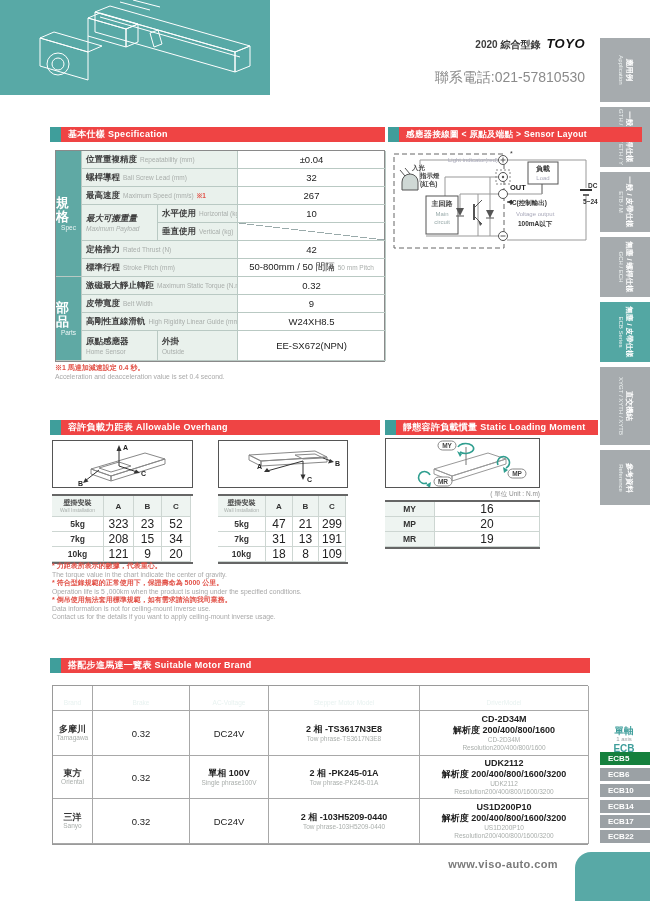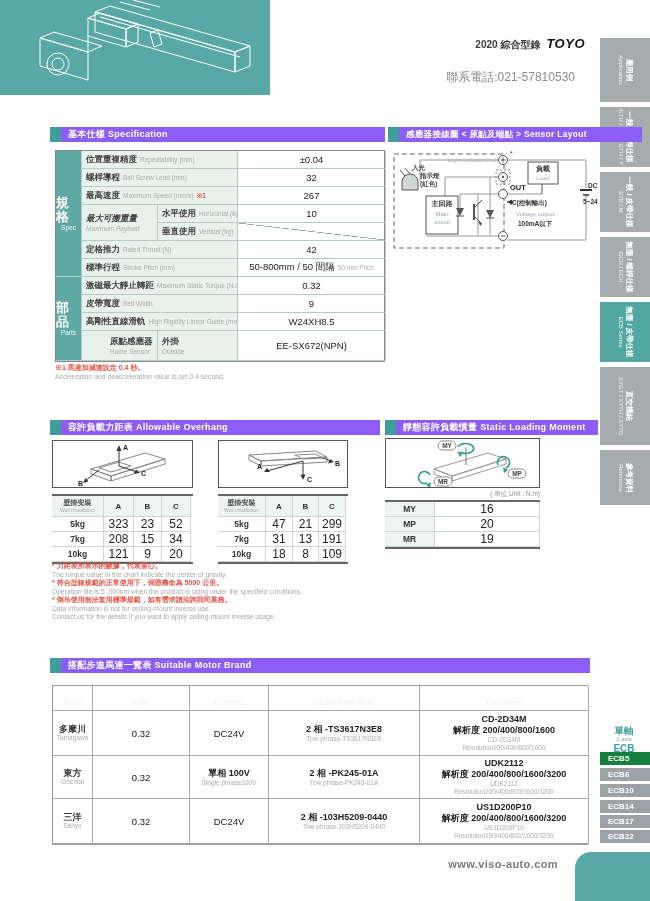--- a/index.html
+++ b/index.html
@@ -6,39 +6,39 @@
   html,body { background:#fff; }
   .page {
     position:relative; width:650px; height:901px; background:#ffffff;
     font-family:"Liberation Sans", sans-serif; overflow:hidden;
   }
   
   .hero { position:absolute; left:0; top:0; width:270px; height:95px; background:#58a9a6; }
   
   .catalog-line { position:absolute; top:36px; left:380px; width:205px; text-align:right; font-size:10px; font-weight:bold; color:#3c3c3c; }
   .logo { font-style:italic; font-weight:900; font-size:13px; color:#111; letter-spacing:0.5px; margin-left:6px; }
-  .phone { position:absolute; top:69px; left:320px; width:255px; text-align:right; font-size:12px; color:#8b8b8b; }
+  .phone { position:absolute; top:69px; left:330px; width:255px; text-align:right; font-size:14px; color:#8b8b8b; }
   
   .tab { position:absolute; left:600px; width:50px; background:#a6abae; }
   .tab.active { background:#53a7a3; }
   .tab-inner { position:absolute; top:50%; left:50%; transform:translate(-50%,-50%) rotate(90deg); text-align:center; white-space:nowrap; }
   .tab-zh { font-size:7.5px; font-weight:bold; color:#fff; line-height:9px; }
   .tab-en { font-size:6px; color:#eef3f2; line-height:8px; }
   .ecb-nav-head { position:absolute; left:598px; top:726px; width:52px; text-align:center; }
   .ecb-nav-head .axis-zh { font-size:9.5px; font-weight:bold; color:#3f9e9b; line-height:10px; }
   .ecb-nav-head .axis-en { font-size:6px; color:#9aa0a3; line-height:7px; }
   .ecb-nav-head .series  { font-size:10px; font-weight:bold; color:#3f9e9b; line-height:11px; }
   .ecb-btn { position:absolute; left:600px; width:50px; height:13px; background:#9ba1a5; color:#fff;
              font-size:8px; font-weight:bold; line-height:13px; padding-left:8px; }
   .ecb-btn.active { background:#15803d; }
   .corner-block { position:absolute; left:575px; top:852px; width:75px; height:49px; background:#58a9a6; border-radius:16px 0 0 0; }
   
   .sec-h { position:absolute; height:15px; display:flex; }
   .sec-h .sq { width:11px; background:#3f9e9b; }
-  .sec-h .bar { flex:1; background:#8b5cf6; color:#fff; font-size:9px; font-weight:bold; line-height:15px;
+  .sec-h .bar { flex:1; background:#ef4444; color:#fff; font-size:9px; font-weight:bold; line-height:15px;
                 padding-left:7px; letter-spacing:0.3px; white-space:nowrap; overflow:hidden; }
   
   .spec-table { position:absolute; left:55px; top:150px; width:330px; display:grid;
     grid-template-columns:26px 76px 80px 148px; grid-template-rows:repeat(10,18px) 30px;
     border:1px solid #8a8a8a; background:#fff; }
   .spec-table > div { border-right:1px solid #b9c9c3; border-bottom:1px solid #b9c9c3; overflow:hidden; }
   .band { background:#5fa9a4; color:#fff; display:flex; flex-direction:column; align-items:center; justify-content:center; }
   .band .bz { font-size:13px; font-weight:bold; line-height:14px; }
   .band .be { font-size:6.5px; line-height:8px; opacity:.9; }
   .lbl { background:#e9f1ec; display:flex; align-items:center; padding-left:4px; gap:3px; white-space:nowrap; }
@@ -249,21 +249,21 @@
     </div>
     <div class="val" style="grid-column:4;grid-row:9;">9</div>
 
     <div class="lbl" style="grid-column:2/4;grid-row:10;">
       <span class="zh">高剛性直線滑軌</span>
       <span class="en">High Rigidity Linear Guide (mm)</span>
     </div>
     <div class="val" style="grid-column:4;grid-row:10;">W24XH8.5</div>
 
     <div class="lbl" style="grid-column:2;grid-row:11;">
-      <span style="display:block;margin-left:24px;">
+      <span style="display:block;">
         <span class="zh" style="display:block;">原點感應器</span>
         <span class="en" style="display:block;">Home Sensor</span>
       </span>
     </div>
     <div class="lbl" style="grid-column:3;grid-row:11;">
       <span style="display:block;">
         <span class="zh" style="display:block;">外掛</span>
         <span class="en" style="display:block;">Outside</span>
       </span>
     </div>

